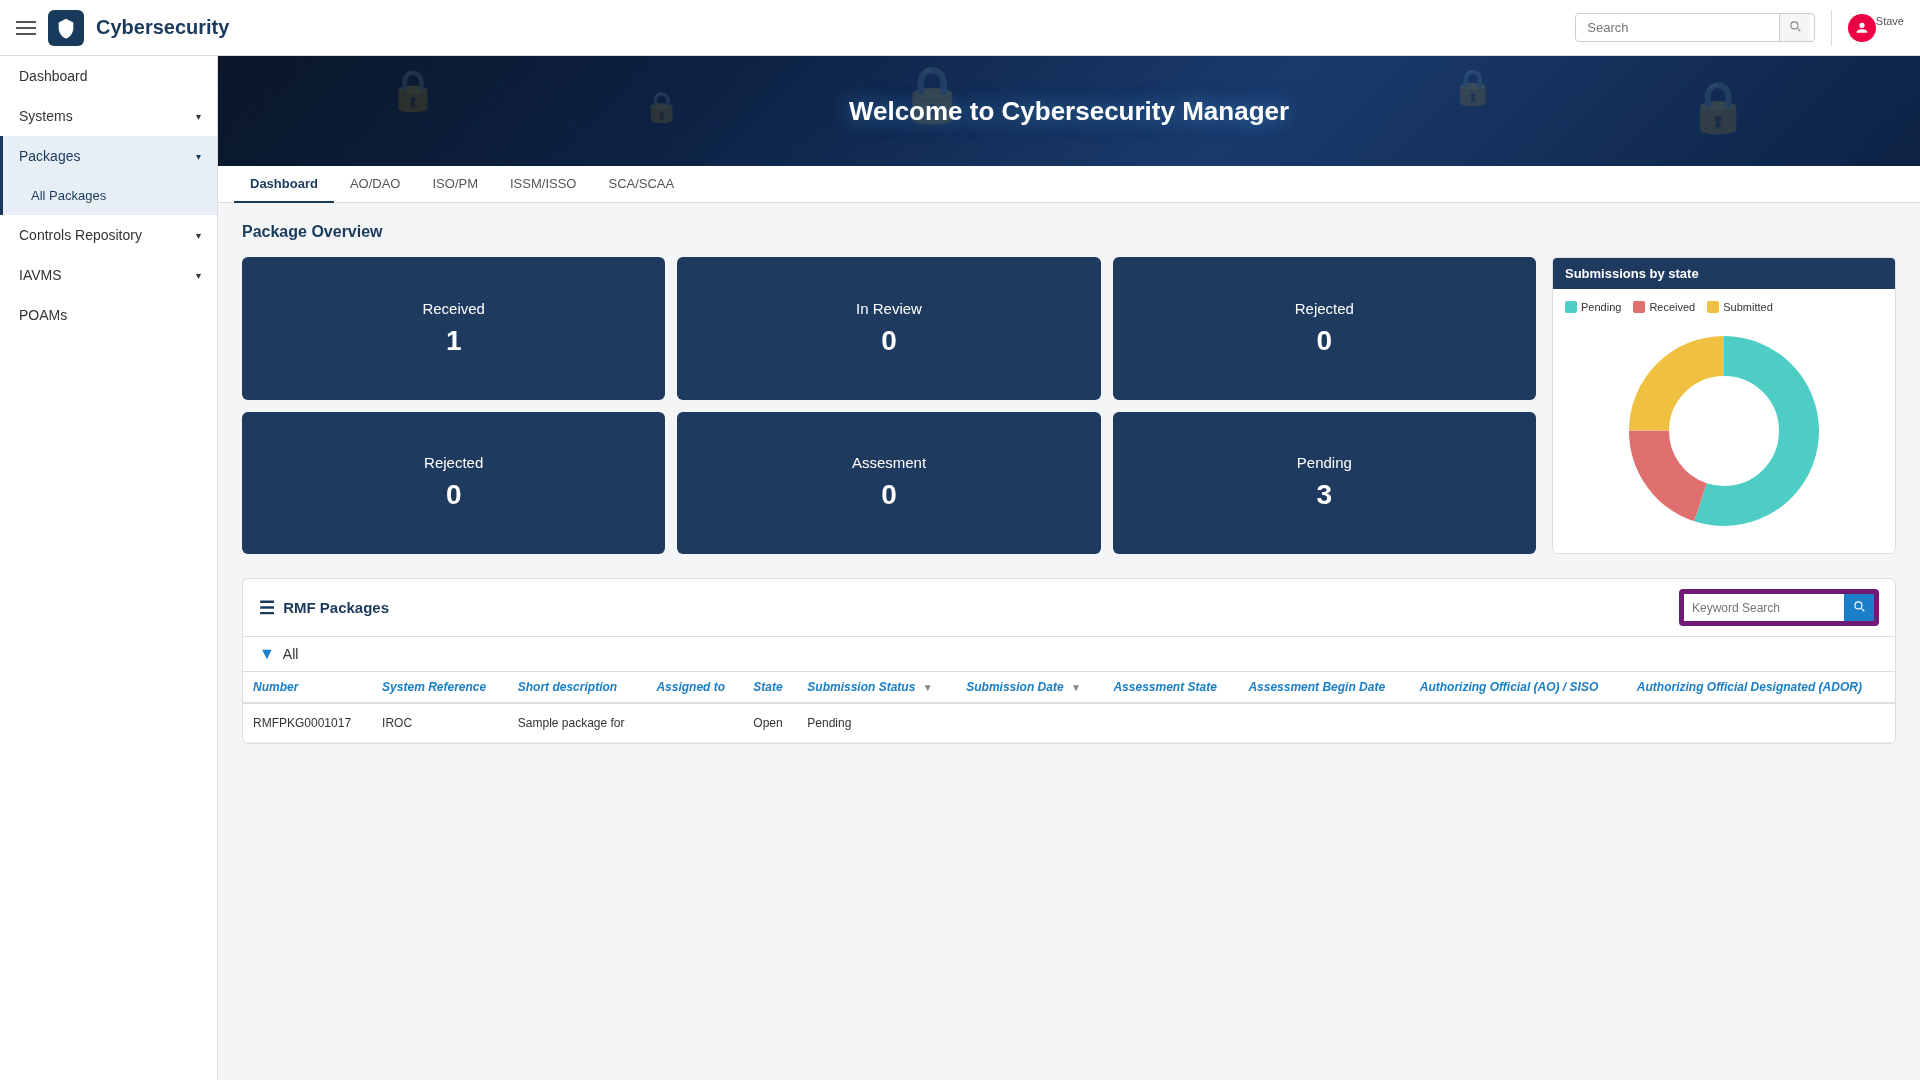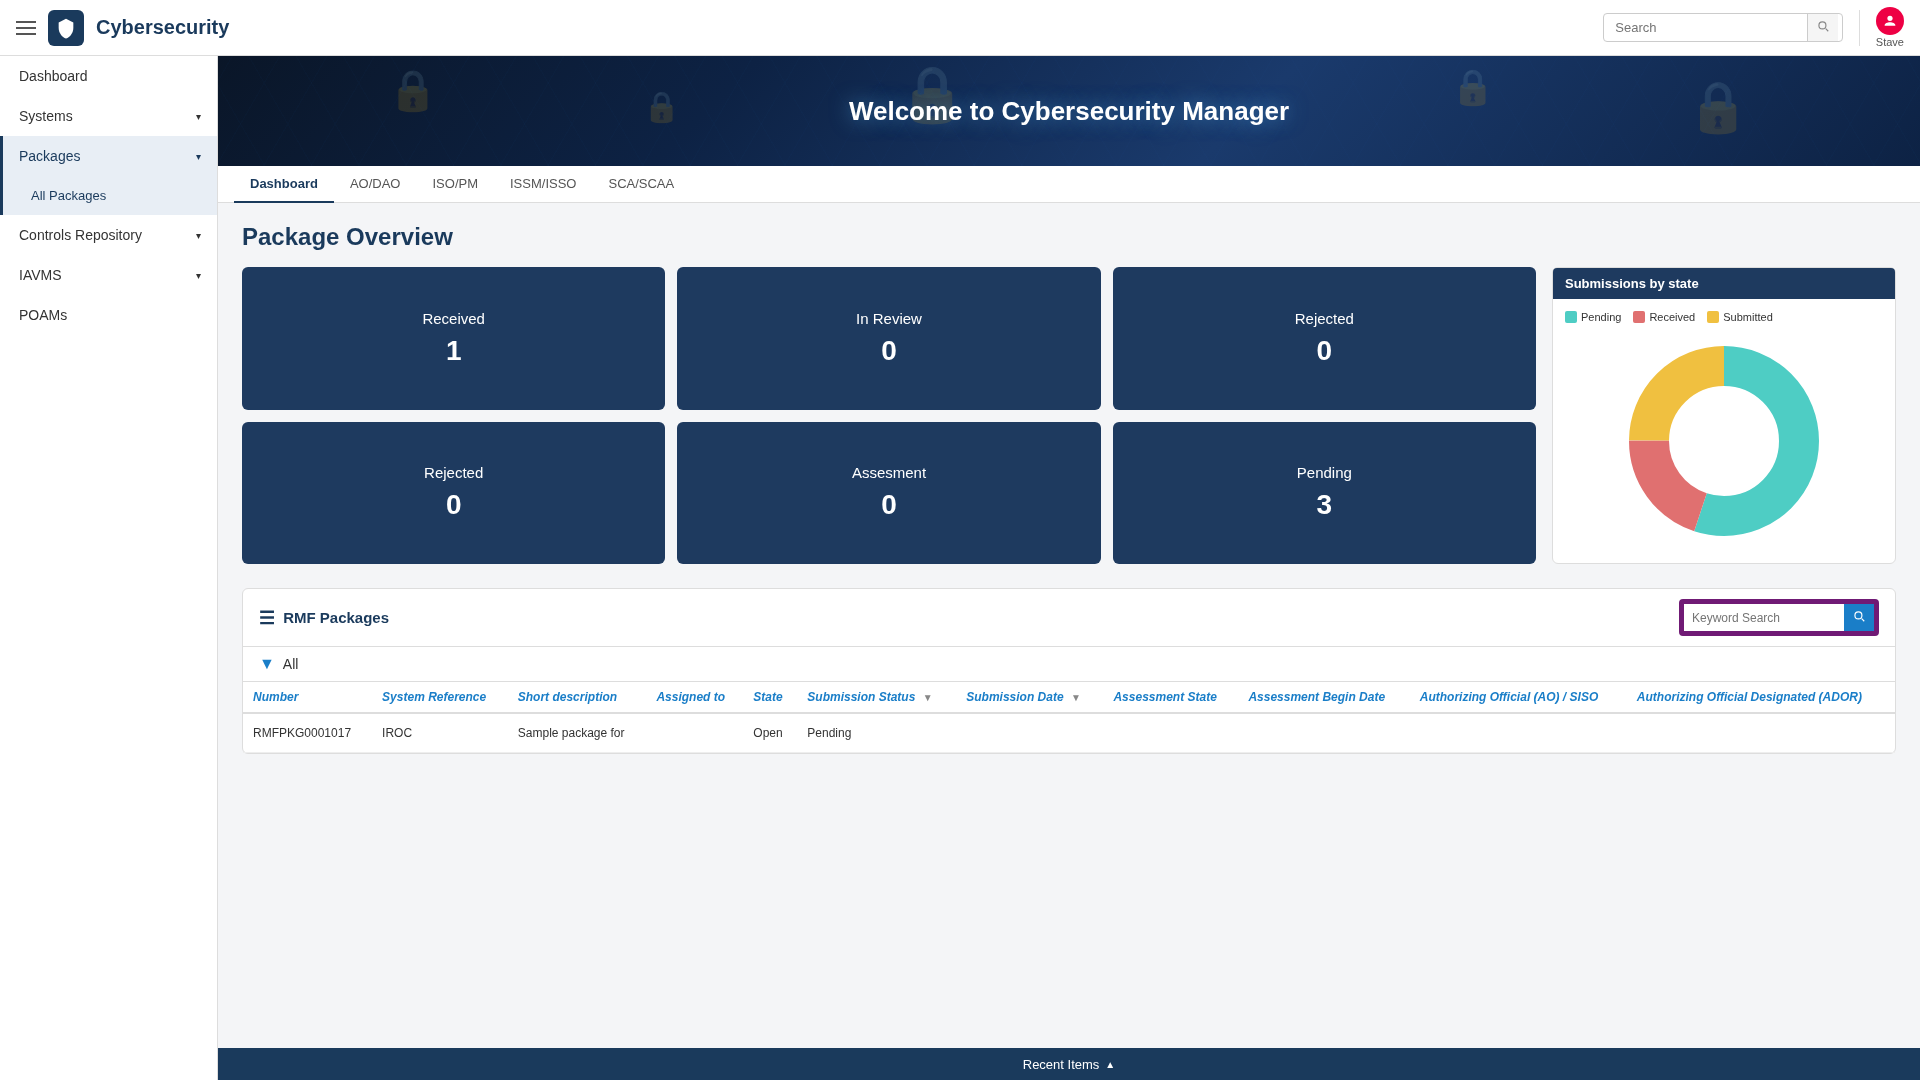--- a/index.html
+++ b/index.html
@@ -12,21 +12,21 @@
     }
     .hamburger-btn { background: none; border: none; cursor: pointer; margin-right: 12px; display: flex; flex-direction: column; gap: 4px; }
     .hamburger-btn span { display: block; width: 20px; height: 2px; background: #555; }
     .logo-icon { width: 36px; height: 36px; background: #1a3a5c; border-radius: 6px; display: flex; align-items: center; justify-content: center; margin-right: 12px; }
     .logo-icon svg { width: 22px; height: 22px; fill: white; }
     .app-title { font-size: 20px; font-weight: bold; color: #1a3a5c; flex: 1; }
     .search-bar { display: flex; align-items: center; border: 1px solid #ccc; border-radius: 4px; overflow: hidden; width: 240px; justify-content: center; }
     .search-bar input { border: none; outline: none; padding: 5px 8px; font-size: 13px; width: 200px; }
     .search-bar button { background: #f5f5f5; border: none; border-left: 1px solid #ccc; padding: 5px 8px; cursor: pointer; }
     .nav-divider { width: 1px; height: 36px; background: #ddd; margin: 0 16px; }
-    .user-area { display: flex; flex-direction: column; align-items: center; cursor: pointer; }
+    .user-area { display: flex; flex-direction: row; cursor: pointer; }
     .user-avatar { width: 28px; height: 28px; background: #e04; border-radius: 50%; display: flex; align-items: center; justify-content: center; }
     .user-avatar svg { width: 16px; height: 16px; fill: white; }
     .user-name { font-size: 11px; color: #555; margin-top: 1px; }
 
     
     .main-layout { display: flex; flex: 1; overflow: hidden; }
 
     
     .sidebar { width: 218px; background: #fff; border-right: 1px solid #ddd; flex-shrink: 0; overflow-y: auto; }
     .sidebar-item { padding: 12px 16px; cursor: pointer; color: #333; font-size: 14px; border-left: 3px solid transparent; }
@@ -57,21 +57,21 @@
     .lock-icon-banner.c5 { left: 40%; top: 5%; font-size: 55px; }
 
     
     .tabs { display: flex; background: #fff; border-bottom: 1px solid #ddd; padding: 0 16px; flex-shrink: 0; }
     .tab { padding: 10px 16px; cursor: pointer; font-size: 13px; color: #555; border-bottom: 2px solid transparent; margin-bottom: -1px; }
     .tab.active { color: #1a3a5c; border-bottom-color: #1a3a5c; font-weight: bold; }
 
     
     .page-body { flex: 1; overflow-y: auto; padding: 20px 24px; background: #f4f5f7; }
 
-    .page-title { font-size: 24px; color: #1a3a5c; font-weight: bold; margin-bottom: 16px; }
+    .page-title { font-size: 16px; color: #1a3a5c; font-weight: bold; margin-bottom: 16px; }
 
     
     .cards-and-chart { display: flex; gap: 16px; margin-bottom: 24px; }
     .cards-grid { display: grid; grid-template-columns: repeat(3, 1fr); grid-template-rows: repeat(2, 1fr); gap: 12px; flex: 1; }
     .stat-card {
       background: #1e3a5f; color: white; border-radius: 6px;
       display: flex; flex-direction: column; align-items: center; justify-content: center;
       padding: 20px 16px; min-height: 90px;
     }
     .stat-card .stat-label { font-size: 15px; margin-bottom: 8px; }
@@ -328,18 +328,14 @@
                 <td></td>
                 <td></td>
                 <td></td>
               </tr>
             </tbody>
           </table>
         </div>
       </div>
     </div>
 
-    <div class="bottom-bar">
-      <span>Recent Items</span>
-      <span class="arrow">▲</span>
-    </div>
   </div>
 </div>
 
 </body></html>

